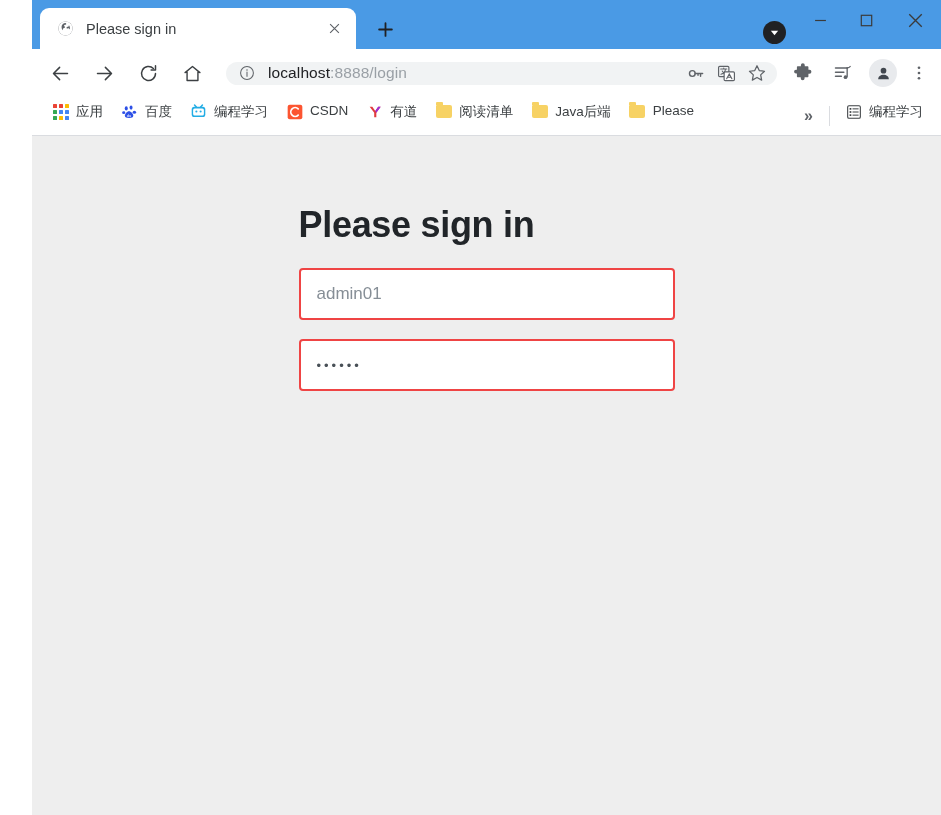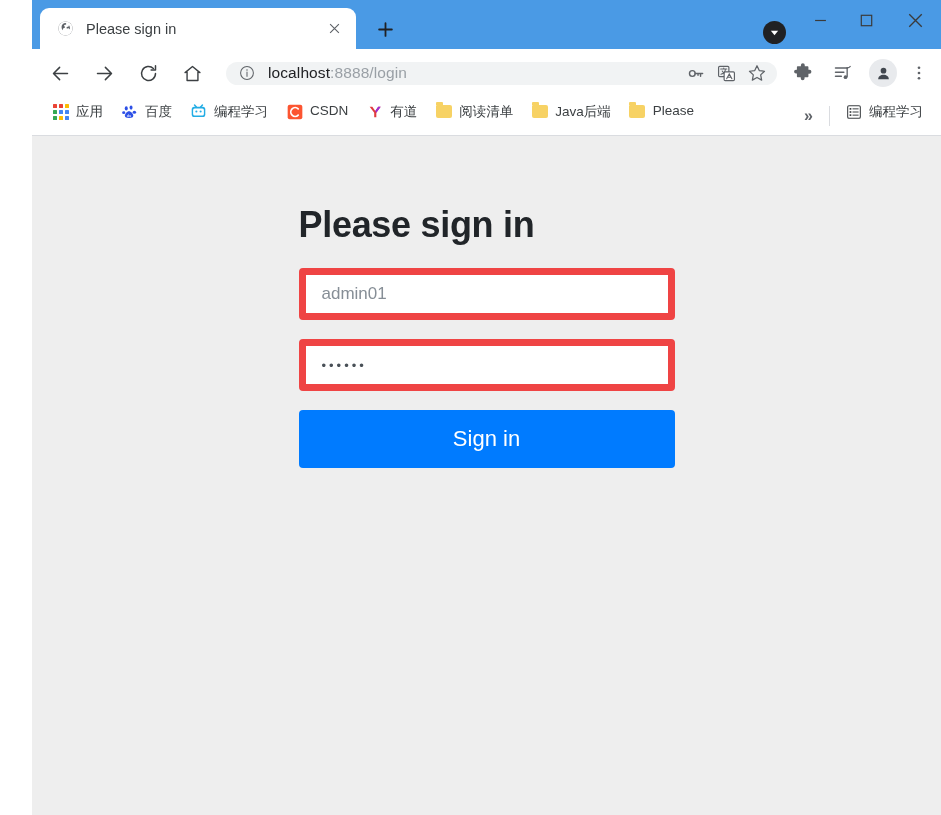--- a/index.html
+++ b/index.html
@@ -277,21 +277,21 @@
     color: #212529;
     line-height: 1.2;
     margin-bottom: 22px;
     letter-spacing: -0.3px;
   }
 
   .field {
     width: 376px;
     height: 52px;
     background: #ffffff;
-    border: 7px solid #ef4444;
+    border: 2px solid #ef4444;
     border-radius: 4px;
     display: flex;
     align-items: center;
     padding: 0 16px;
     margin-bottom: 19px;
     font-size: 17px;
     color: #868e96;
   }
 
   .field-password {
@@ -568,18 +568,17 @@
 
   <div class="viewport">
     <div class="login-form">
 
       <h1 class="signin-title">Please sign in</h1>
 
       <div class="field" title="Username">admin01</div>
 
       <div class="field field-password" title="Password">••••••</div>
 
-      <button class="signin-btn">Sign in</button>
 
     </div>
   </div>
 
 </div>
 
 </body></html>

